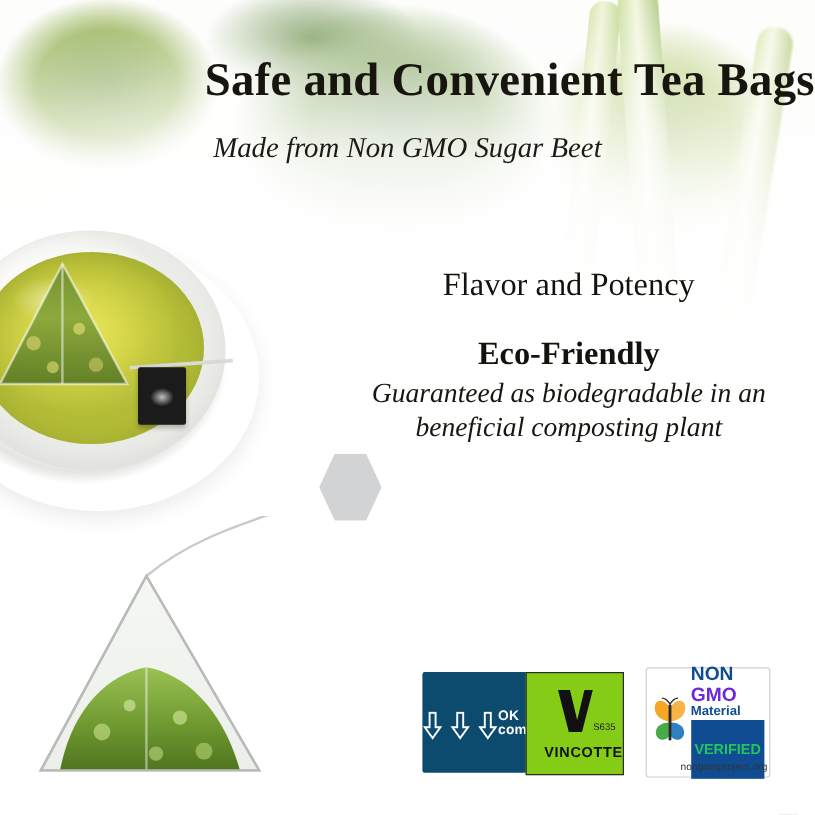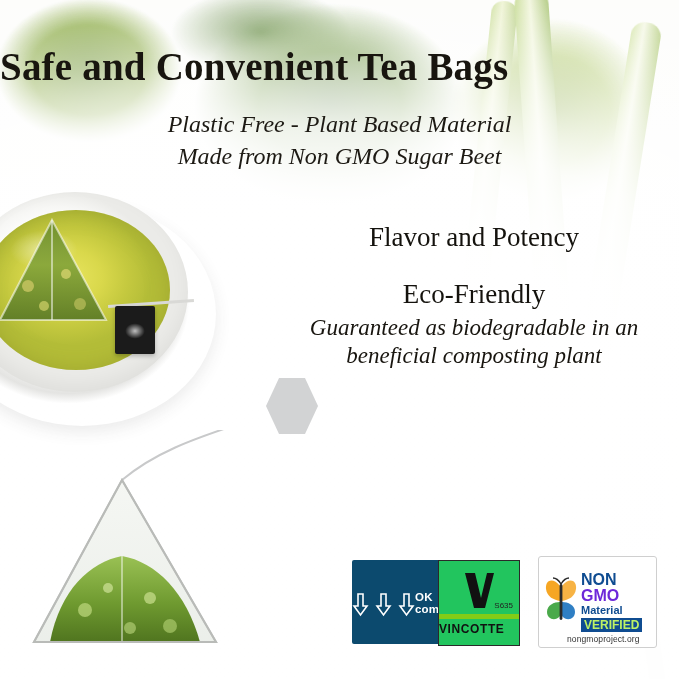--- a/index.html
+++ b/index.html
@@ -89,21 +89,21 @@
   .whiteWash{
     position:absolute;inset:0;
     background:
       radial-gradient(120% 70% at 45% 58%, rgba(255,255,255,.97) 38%, rgba(255,255,255,.80) 56%, rgba(255,255,255,.30) 74%, rgba(255,255,255,0) 88%),
       linear-gradient(180deg, rgba(255,255,255,.10) 0%, rgba(255,255,255,.55) 22%, rgba(255,255,255,.92) 42%, rgba(255,255,255,.98) 62%, rgba(255,255,255,.99) 100%);
   }
 
   
   .headline{
     position:absolute;left:0;right:0;top:44px;
-    text-align:left;
+    text-align:right;
     font-size:39px;
     font-weight:bold;
     color:#18150f;
     letter-spacing:.2px;
   }
   .sub{
     position:absolute;left:0;right:0;top:108px;
     text-align:center;
     font-size:24px;
     font-style:italic;
@@ -116,21 +116,21 @@
   .colRight{
     position:absolute;left:276px;top:222px;width:396px;text-align:center;
   }
   .blockTitle{
     font-size:27px;font-weight:normal;color:#14120d;margin-bottom:4px;
   }
   .blockBody{
     font-size:23px;font-style:italic;color:#18150f;line-height:1.22;
   }
   .blockTitle2{
-    font-size:27px;font-weight:normal;color:#14120d;margin-top:26px;margin-bottom:4px;
+    font-size:27px;font-weight:bold;color:#14120d;margin-top:26px;margin-bottom:4px;
   }
 
   
   .cupWrap{position:absolute;left:-10px;top:188px;width:250px;height:250px;}
   .saucer{
     position:absolute;left:-42px;top:14px;width:268px;height:224px;
     background:radial-gradient(closest-side at 45% 45%, #ffffff 60%, #f1f1ef 78%, #e4e4e2 90%, rgba(230,230,228,0) 100%);
     border-radius:50%;
     box-shadow:0 6px 16px rgba(60,60,60,.10);
   }
@@ -185,46 +185,46 @@
     background:#0c4a6e;color:#fff;border-radius:2px;
     display:flex;flex-direction:row;align-items:center;justify-content:flex-start;
   }
   .arrows{display:flex;gap:6px;margin-top:6px;}
   .okLabel{
     font-family:"Liberation Sans", sans-serif;
     font-size:11.5px;font-weight:bold;letter-spacing:.2px;margin-top:2px;
   }
   .vincotte{
     position:absolute;left:86px;top:4px;width:80px;height:84px;
-    background:#22c55e;border:1px solid #2a2a2a;
+    background:#84cc16;border:1px solid #2a2a2a;
     display:flex;flex-direction:column;align-items:center;justify-content:center;
   }
   .vincotteName{
     font-family:"Liberation Sans", sans-serif;
     font-size:12px;font-weight:bold;color:#111;letter-spacing:.6px;
-    border-top:5px solid #84cc16;width:100%;text-align:left;padding-top:3px;margin-top:4px;
+    border-top:1px solid #84cc16;width:100%;text-align:right;padding-top:3px;margin-top:4px;
   }
   .s635{
     font-family:"Liberation Sans", sans-serif;
     font-size:8px;color:#222;position:absolute;right:6px;top:40px;
   }
   .nongmo{
-    position:absolute;left:186px;top:0px;width:119px;height:92px;
+    position:absolute;left:186px;top:0px;width:104px;height:92px;
     background:#ffffff;border:1px solid #cfcfcf;border-radius:3px;
     display:flex;align-items:center;justify-content:flex-start;padding:4px 4px 4px 5px;
     box-sizing:border-box;
   }
   .ngText{
     font-family:"Liberation Sans", sans-serif;
     margin-left:3px;line-height:1.02;color:#0d4a8f;
   }
   .ngNon{font-size:16px;font-weight:bold;color:#0f4c91;}
   .ngGmo{font-size:16px;font-weight:bold;color:#6d28d9;}
   .ngProject{font-size:11px;font-weight:bold;color:#0f4c91;}
-  .ngVerified{font-size:12px;font-weight:bold;color:#bef264;background:#0f4c91;padding:1px 3px;display:inline-block;margin-top:1px;}
+  .ngVerified{font-size:12px;font-weight:bold;color:#22c55e;background:#0f4c91;padding:18px 3px;display:inline-block;margin-top:1px;}
   .ngUrl{
     font-family:"Liberation Sans", sans-serif;
     position:absolute;left:4px;bottom:3px;font-size:8.5px;color:#333;letter-spacing:.1px;padding-left:24px;
   }
 </style>
 </head>
 <body>
 
 <div class="stage">
 
@@ -237,21 +237,20 @@
     <div class="stalk3"></div>
     <div class="rightGreens"></div>
     <div class="beetShade"></div>
     <div class="beet"></div>
     <div class="beetTail"></div>
     <div class="whiteWash"></div>
   </div>
 
   <div class="headline">Safe and Convenient Tea Bags</div>
   <div class="sub">
-    <div>Plastic Free - Plant Based Material</div>
     <div>Made from Non GMO Sugar Beet</div>
   </div>
 
   <div class="cupWrap">
     <div class="saucer"></div>
     <div class="cup"></div>
     <div class="tea"></div>
     <div class="teaGloss"></div>
     <div class="bagInCup">
       <svg width="120" height="118" viewBox="0 0 120 118" aria-hidden="true">

